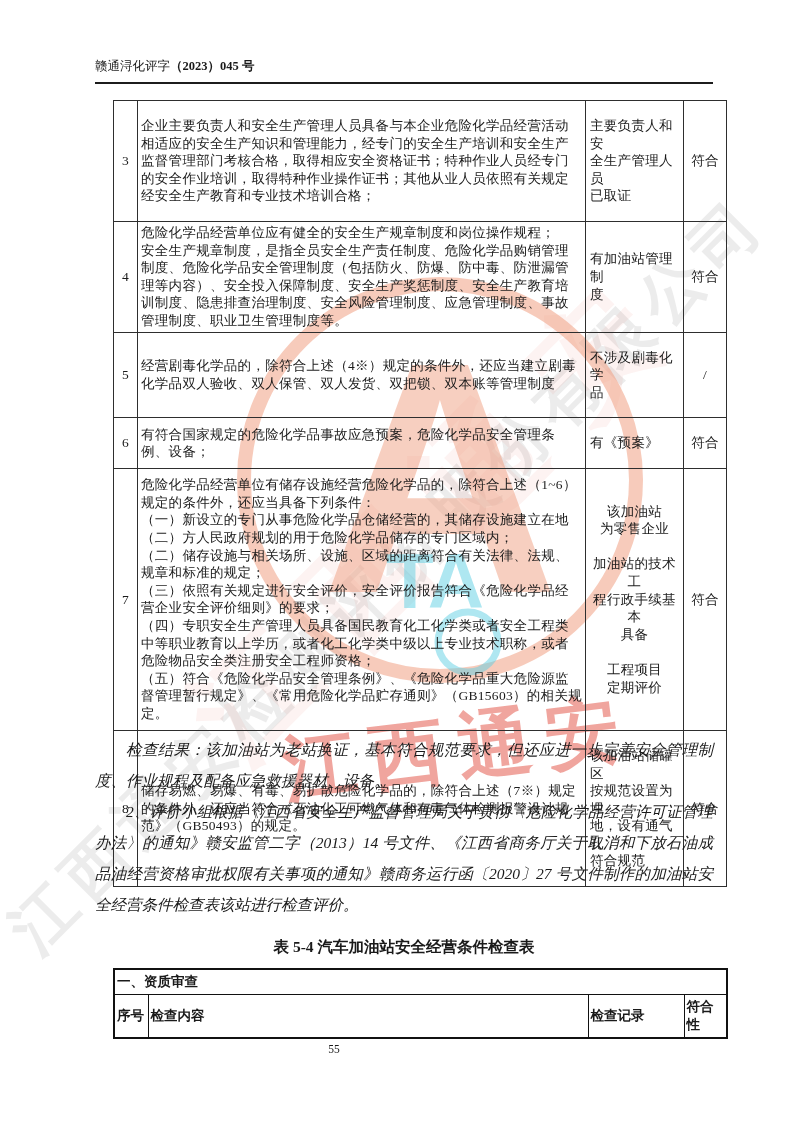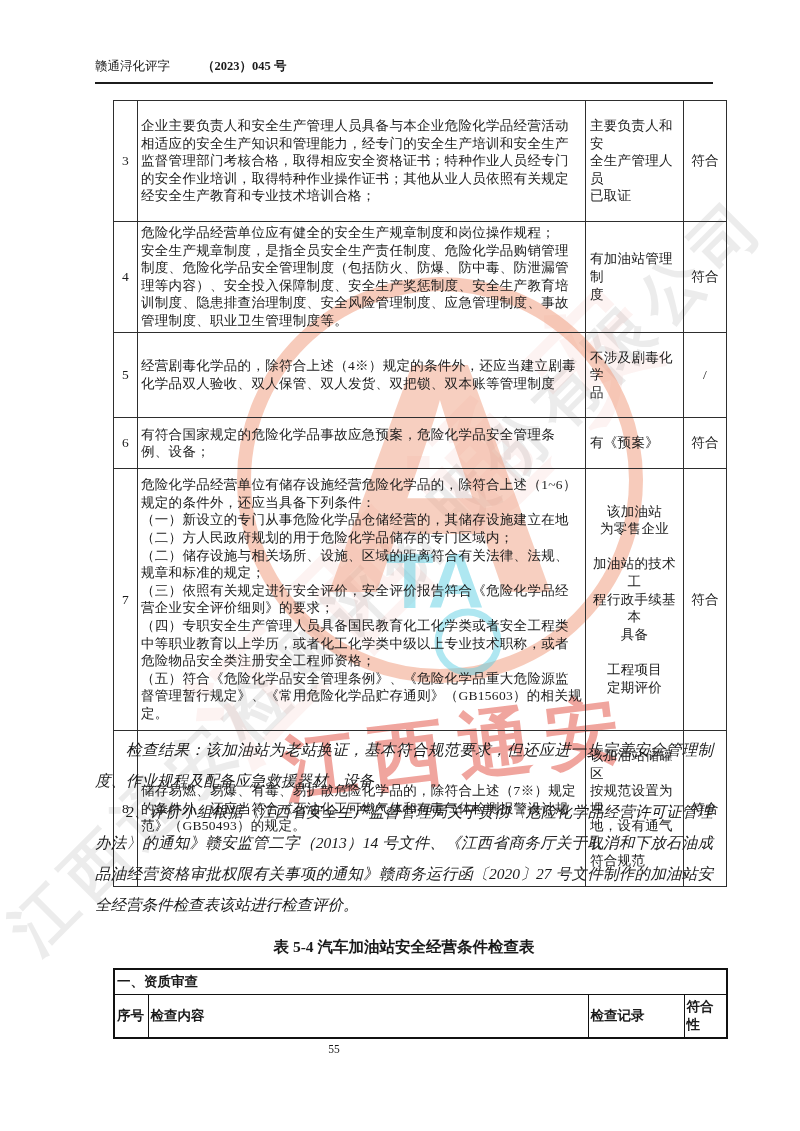--- a/index.html
+++ b/index.html
@@ -35,21 +35,21 @@
   .wm-cyan{position:absolute;left:368px;top:530px;}
   
   .content{position:absolute;inset:0;z-index:1;}
   .hdr{
     position:absolute;top:58px;left:95px;width:618px;
     display:flex;justify-content:space-between;align-items:flex-end;
     font-size:12.5px;
     border-bottom:2.5px solid #1c1c1c;
     padding-bottom:7px;
   }
-  .hdr .num{font-weight:bold;margin-left:32px;}
+  .hdr .num{font-weight:bold;}
   
   table.mt{
     position:absolute;top:100px;left:113px;width:613px;
     border-collapse:collapse;table-layout:fixed;
   }
   table.mt td{
     border:1px solid #2e2e2e;
     font-size:13.5px;line-height:17.6px;letter-spacing:0.3px;
     padding:2px 3px;vertical-align:middle;
     white-space:pre-line;overflow:hidden;

